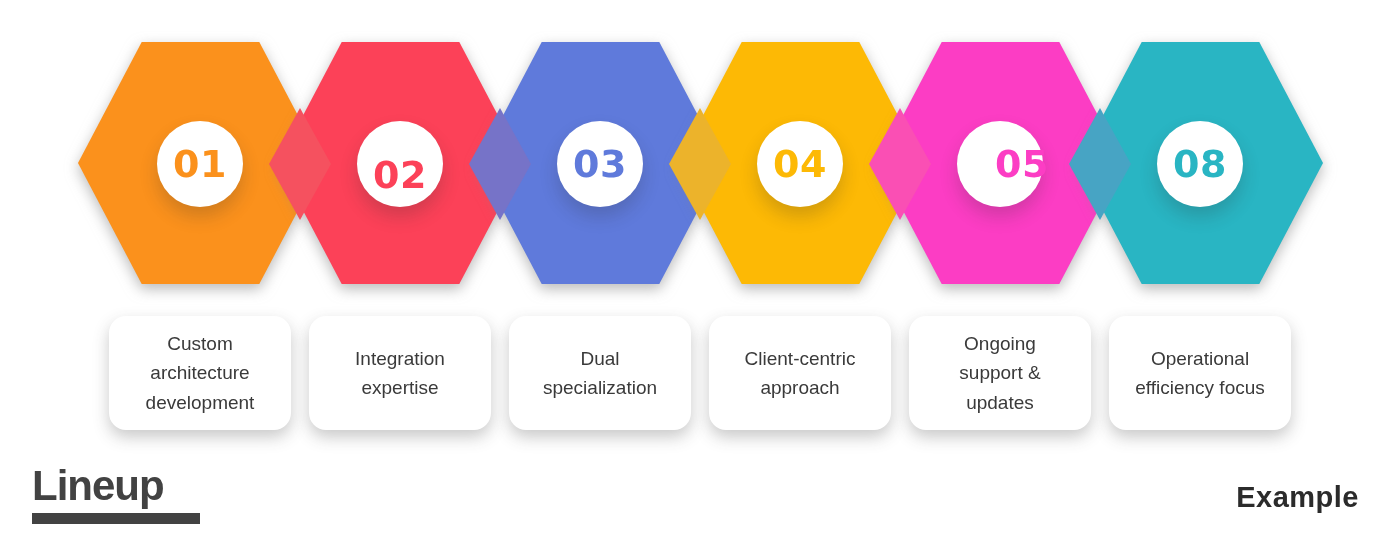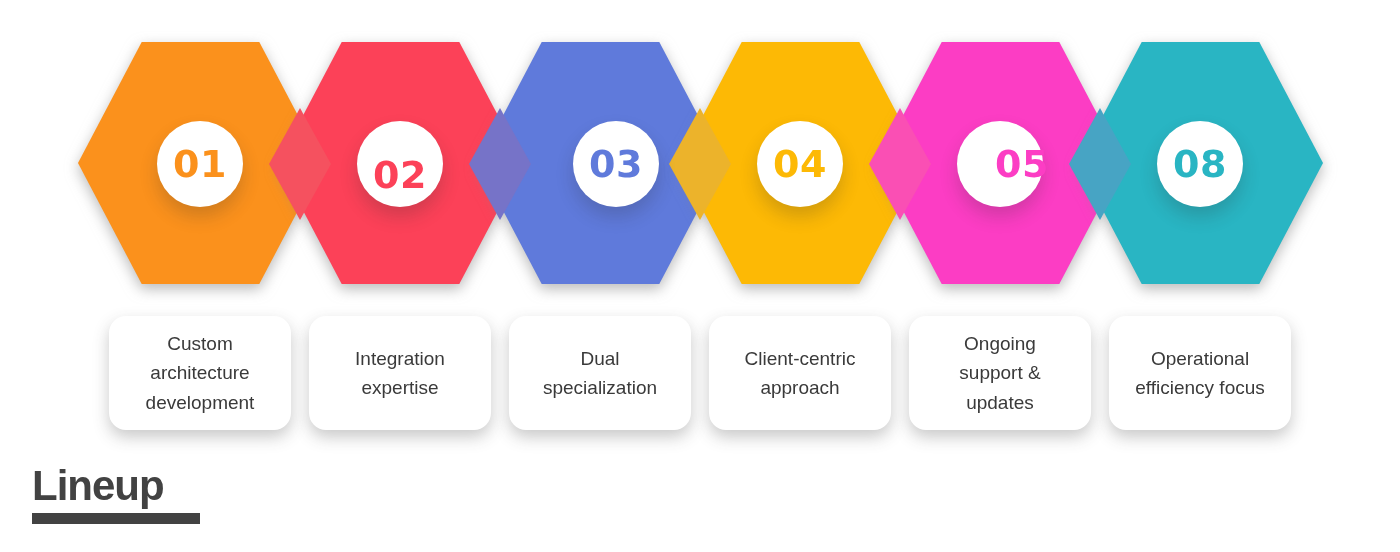--- a/index.html
+++ b/index.html
@@ -91,21 +91,21 @@
     <div class="diamond" style="left: 669px; background: rgb(236, 179, 43);"></div>
     <div class="diamond" style="left: 869px; background: rgb(250, 79, 180);"></div>
     <div class="diamond" style="left: 1069px; background: rgb(71, 164, 196);"></div>
 
     <div class="badge" style="left:157px">
         <span class="badge-num" style="color: rgb(251, 145, 28);">01</span>
       </div>
     <div class="badge" style="left:357px">
         <span class="badge-num" style="color: rgb(252, 65, 88); margin-top: 22px;">02</span>
       </div>
-    <div class="badge" style="left:573px">
+    <div class="badge" style="left:557px">
         <span class="badge-num" style="color: rgb(95, 122, 219);">03</span>
       </div>
     <div class="badge" style="left:757px">
         <span class="badge-num" style="color: rgb(253, 185, 5);">04</span>
       </div>
     <div class="badge" style="left:957px">
         <span class="badge-num" style="color: rgb(252, 61, 196); margin-left: 44px;">05</span>
       </div>
     <div class="badge" style="left:1157px">
         <span class="badge-num" style="color: rgb(41, 181, 195);">08</span>
@@ -138,14 +138,15 @@
     <div class="card" style="left:1109px">
         <span class="card-label">Operational
 efficiency focus</span>
       </div>
   </div>
 
   <div class="logo">
     <span class="logo-text">Lineup</span>
     <div class="logo-bar"></div>
   </div>
+  <div class="watermark">Example</div>
 
 </div>
 
 </body></html>

